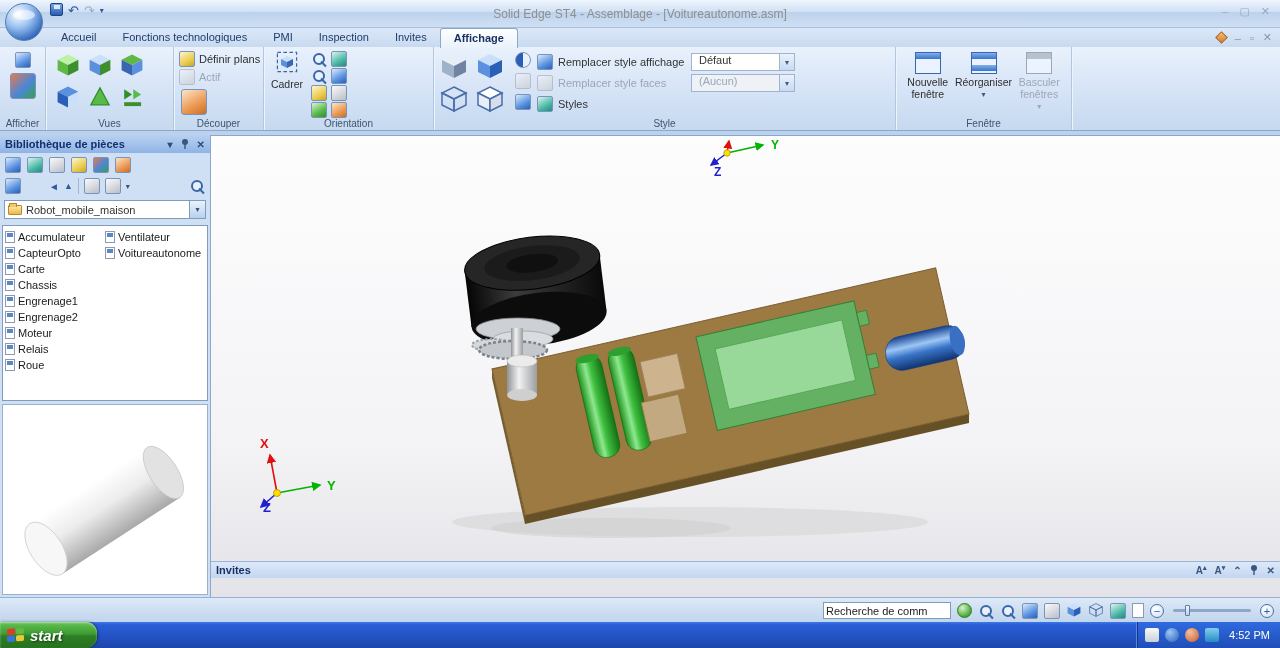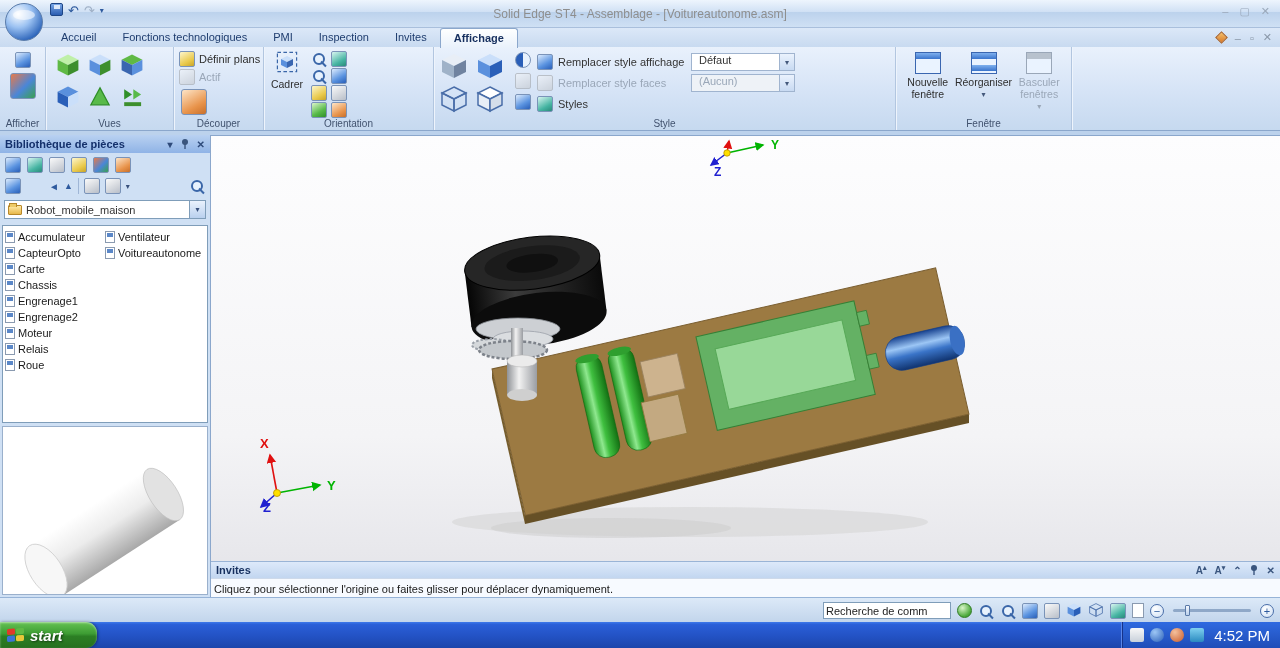--- a/index.html
+++ b/index.html
@@ -105,21 +105,21 @@
   .vsep { width:1px; height:16px; background:#9fb6d6; }
   .combo-folder { margin:2px 4px 4px; height:19px; background:#fff; border:1px solid #7f9db9;
     display:flex; align-items:center; gap:4px; padding-left:3px;}
   .folder-ic { width:14px; height:10px; background:linear-gradient(#ffeaa8,#e8b84a); border:1px solid #b8882a;
     border-radius:1px; position:relative; flex:none;}
   .folder-ic::before { content:""; position:absolute; top:-3px; left:0; width:6px; height:3px;
     background:#eecb68; border:1px solid #b8882a; border-bottom:none;}
   .combo-folder .sp { flex:1; }
   .cf-arrow { width:16px; height:17px; background:linear-gradient(#eaf2fd,#b9d0ee); border-left:1px solid #7f9db9;
     color:#38507c; font-size:8px; display:flex; align-items:center; justify-content:center;}
-  .parts-list { margin:2px 2px 0; background:#fff; border:1px solid #7f9db9; height:198px; display:flex; padding:3px 2px; gap:2px;}
+  .parts-list { margin:2px 2px 0; background:#fff; border:1px solid #7f9db9; height:176px; display:flex; padding:3px 2px; gap:2px;}
   .pcol { width:98px; display:flex; flex-direction:column; }
   .pitem { display:flex; align-items:center; gap:3px; height:16px; color:#1a1a1a; cursor:default; white-space:nowrap;}
   .doc-ic { width:10px; height:12px; background:#fff; border:1px solid #8a9ab0; position:relative; flex:none;}
   .doc-ic::after { content:""; position:absolute; left:1px; top:1px; width:6px; height:4px; background:#5a87c8;}
   .preview { margin:3px 2px 2px; background:#fff; border:1px solid #9ab0cc; flex:1; position:relative; overflow:hidden;}
 
   
   .viewport { position:absolute; top:135px; left:211px; width:1069px; height:462px;
     background:linear-gradient(180deg,#fdfdfe 0%, #f4f4f6 65%, #e3e3e8 100%); border-top:1px solid #8ba7cc;}
   .scene { position:absolute; top:0; left:0; }
@@ -154,21 +154,21 @@
     box-shadow:inset 0 1px 2px rgba(255,255,255,.5), 1px 0 3px rgba(0,0,0,.4);
     display:flex; align-items:center; gap:5px; padding:0 10px 0 7px; cursor:default;}
   .start-label { color:#fff; font-size:15px; font-weight:bold; font-style:italic; text-shadow:1px 1px 2px rgba(0,0,0,.5);}
   .taskbtn { margin-left:5px; height:22px; width:158px; background:linear-gradient(#4a7de8,#2a5ad0 45%,#2450bd);
     border:1px solid #143c9c; border-radius:2px; display:flex; align-items:center; gap:5px; padding:0 5px;
     color:#fff; white-space:nowrap; overflow:hidden; cursor:default;}
   .task-ic { width:13px; height:13px; border-radius:50%; background:radial-gradient(circle at 35% 30%,#fff,#8ab4ee 40%,#2a5cb0); border:1px solid #16407e; flex:none;}
   .tray { position:absolute; right:0; top:0; height:26px; display:flex; align-items:center; gap:6px;
     background:linear-gradient(#2f6ae0,#1f4db8); border-left:1px solid #5a86e8; box-shadow:inset 1px 0 0 #16338a; padding:0 10px 0 8px;}
   .tray-ic { width:14px; height:14px; border-radius:2px; flex:none;}
-  .tray-time { color:#fff; font-size:15px; margin-left:4px;}
+  .tray-time { color:#fff; font-size:11px; margin-left:4px;}
   .sp1 { flex:1; }
 </style>
 </head>
 <body>
 
 <div class="titlebar">
   <div class="qat">
     <span><span class="floppy"></span></span>
     <span class="qat-glyph">↶</span>
     <span class="qat-glyph dis">↷</span>
@@ -584,23 +584,20 @@
     <span class="sp"></span>
     <span class="inv-ic fontA"><span>A</span><sup>▴</sup></span>
     <span class="inv-ic fontA"><span>A</span><sup>▾</sup></span>
     <span class="inv-ic">⌃</span>
     <svg class="pin-svg" viewBox="0 0 10 12">
         <circle cx="5" cy="4" r="3" fill="#3a557e"></circle>
         <rect x="4.3" y="6" width="1.4" height="5" fill="#3a557e"></rect>
       </svg>
     <span class="inv-ic">✕</span>
   </div>
-  <div class="invites-txt">
-    <span>Cliquez pour sélectionner l'origine ou faites glisser pour déplacer dynamiquement.</span>
-  </div>
 </div>
 
 <div class="statusbar">
   <div class="sb-right">
     <input class="search-input" value="Recherche de comm" style="">
     <span class="go-ic"></span>
     <span class="mag"></span>
     <span class="mag"></span>
     <span class="i16 c-blue"></span>
     <span class="i16 c-gray"></span>

